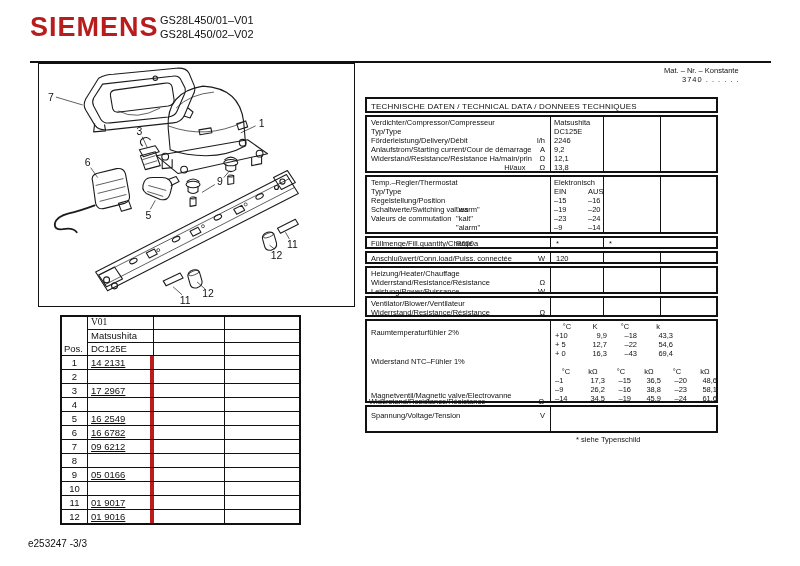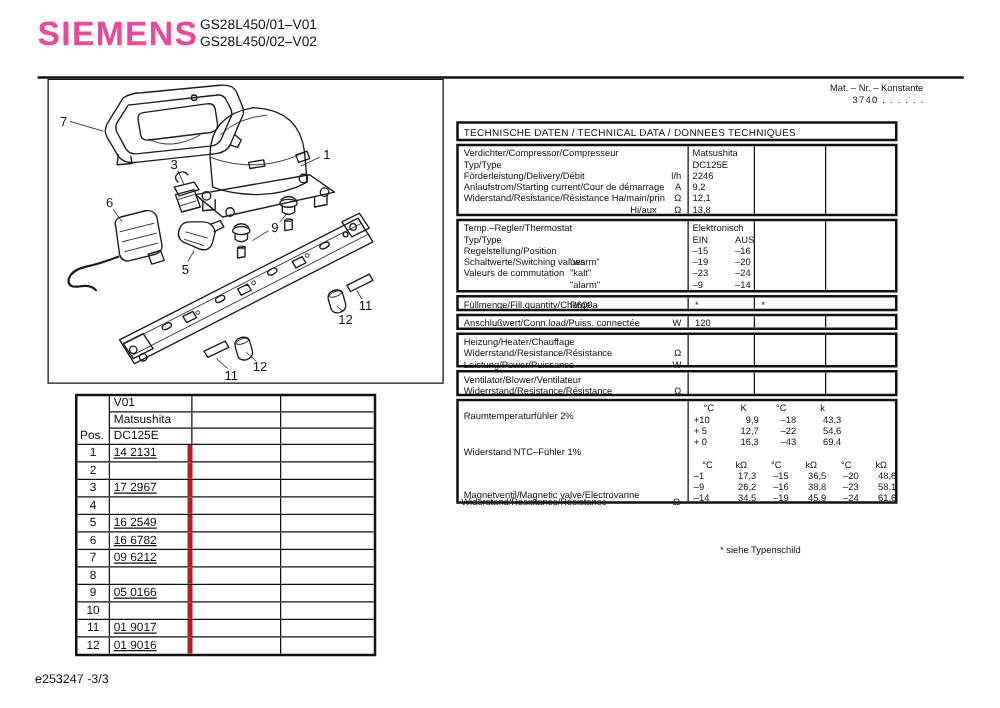--- a/index.html
+++ b/index.html
@@ -4,42 +4,42 @@
 <style>
   * { margin:0; padding:0; box-sizing:border-box; }
   html,body { background:#fff; }
   .page {
     position:relative; width:800px; height:566px; background:#ffffff;
     font-family:"Liberation Sans", sans-serif; color:#111; overflow:hidden;
   }
   .abs { position:absolute; }
 
   
-  .brand { left:30px; top:12px; font-size:27px; font-weight:700; letter-spacing:1px; color:#ec4899; }
+  .brand { left:30px; top:12px; font-size:27px; font-weight:700; letter-spacing:1px; color:#b91c1c; }
   .models { left:160px; top:13px; font-size:11px; line-height:14px; }
   .category { left:637px; top:13px; font-size:11px; line-height:14px; }
   .rule { left:30px; top:61px; width:741px; height:2px; background:#111; }
   .matnr { left:664px; top:66px; font-size:7.5px; line-height:9px; }
   .matnr .v { padding-left:18px; letter-spacing:1px; }
 
   
   .draw-box { left:38px; top:63px; width:317px; height:244px; border:1px solid #111; }
   svg { display:block; }
   .sk { stroke:#1c1c1c; fill:none; stroke-width:1.1; stroke-linejoin:round; stroke-linecap:round; }
   .sk2 { stroke:#1c1c1c; fill:none; stroke-width:1.8; stroke-linejoin:round; stroke-linecap:round; }
   .thin { stroke:#1c1c1c; fill:none; stroke-width:0.7; }
   .callout { font-size:10.5px; fill:#111; font-family:"Liberation Sans",sans-serif; }
 
   
   .parts-table { left:60px; top:315px; width:241px; border:2px solid #111; font-size:9.5px; background:#fff; }
   .pt-head { display:flex; height:38px; }
   .pt-head-pos { width:26px; border-right:1px solid #111; display:flex; align-items:flex-end; padding:0 0 1px 2px; font-size:9.5px; }
   .pt-head-rows { flex:1; display:flex; flex-direction:column; }
   .pt-hrow { flex:1; display:flex; border-top:1px solid #111; }
-  .pt-hrow:first-child { border-top:none; }
+  .pt-hrow:first-child { border-top:none;font-family:Liberation Serif, serif; }
   .pt-hcell { width:66px; padding-left:3px; border-right:1px solid #111; overflow:hidden; }
   .pt-hfill1 { width:71px; border-right:1px solid #111; }
   .pt-hfill2 { flex:1; }
   .pt-row { display:flex; height:14px; border-top:1px solid #111; }
   .pt-c { overflow:hidden; line-height:13px; }
   .pt-pos { width:26px; border-right:1px solid #111; text-align:center; }
   .pt-part { width:66px; border-right:4px solid #b91c1c; padding-left:3px;text-decoration:underline; }
   .pt-e1 { width:71px; border-right:1px solid #111; }
   .pt-e2 { flex:1; }
 
@@ -497,18 +497,27 @@
         <span class="g-d" data-name="value-cell">–24</span>
         <span class="g-d" data-name="value-cell">61,6</span>
       </div>
   </div>
 
   <div class="abs valve-sub" data-name="valve-resistance-label">
     <span>Widerstand/Resistance/Résistance</span>
       <span>Ω</span>
   </div>
 
+  <div class="sec" style="top:405px; height:28px;" data-name="voltage-section">
+    <div class="dv dv1"></div>
+    <div class="lblcol" style="top:4px;">
+      <div class="lrow">
+          <span data-name="label">Spannung/Voltage/Tension</span>
+          <span>V</span>
+        </div>
+    </div>
+  </div>
 
   <div class="abs footnote" data-name="footnote">* siehe Typenschild</div>
 
   <div class="abs footer" data-name="document-number">e253247 -3/3</div>
 
 </div>
 
 </body></html>

